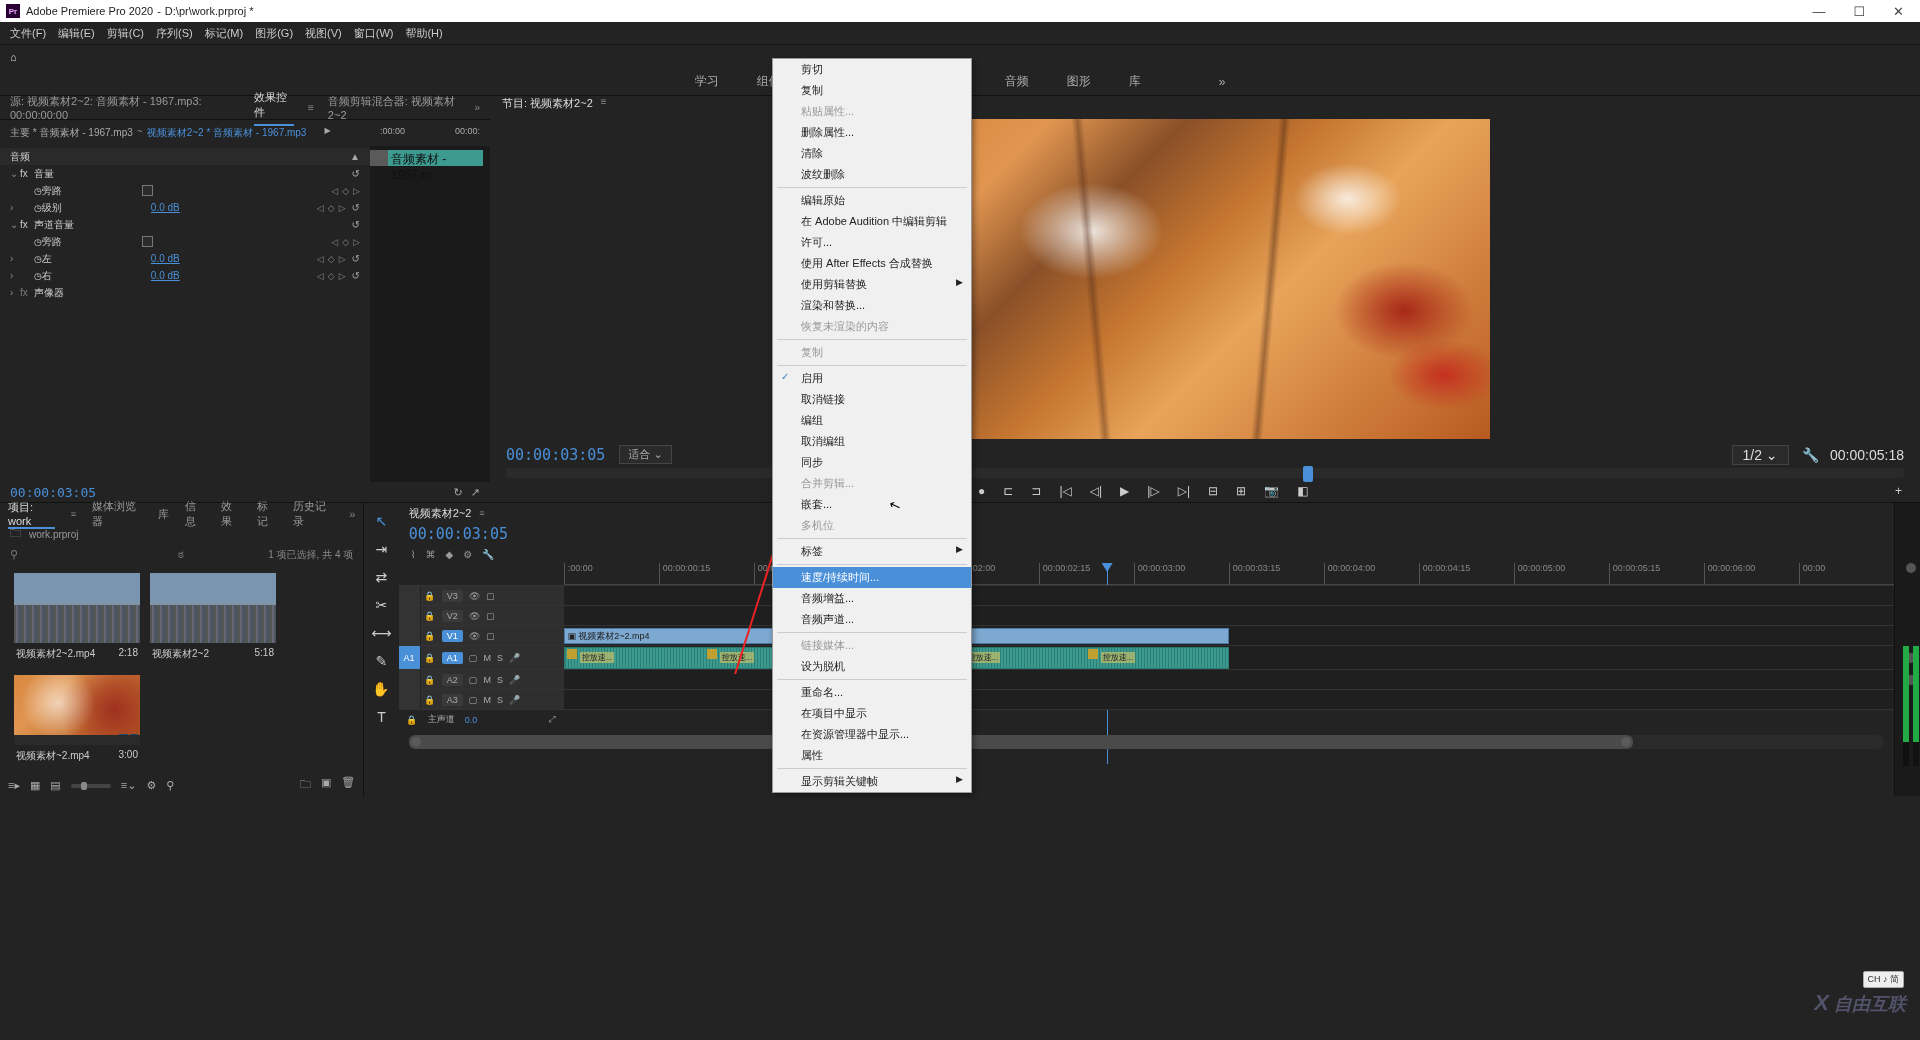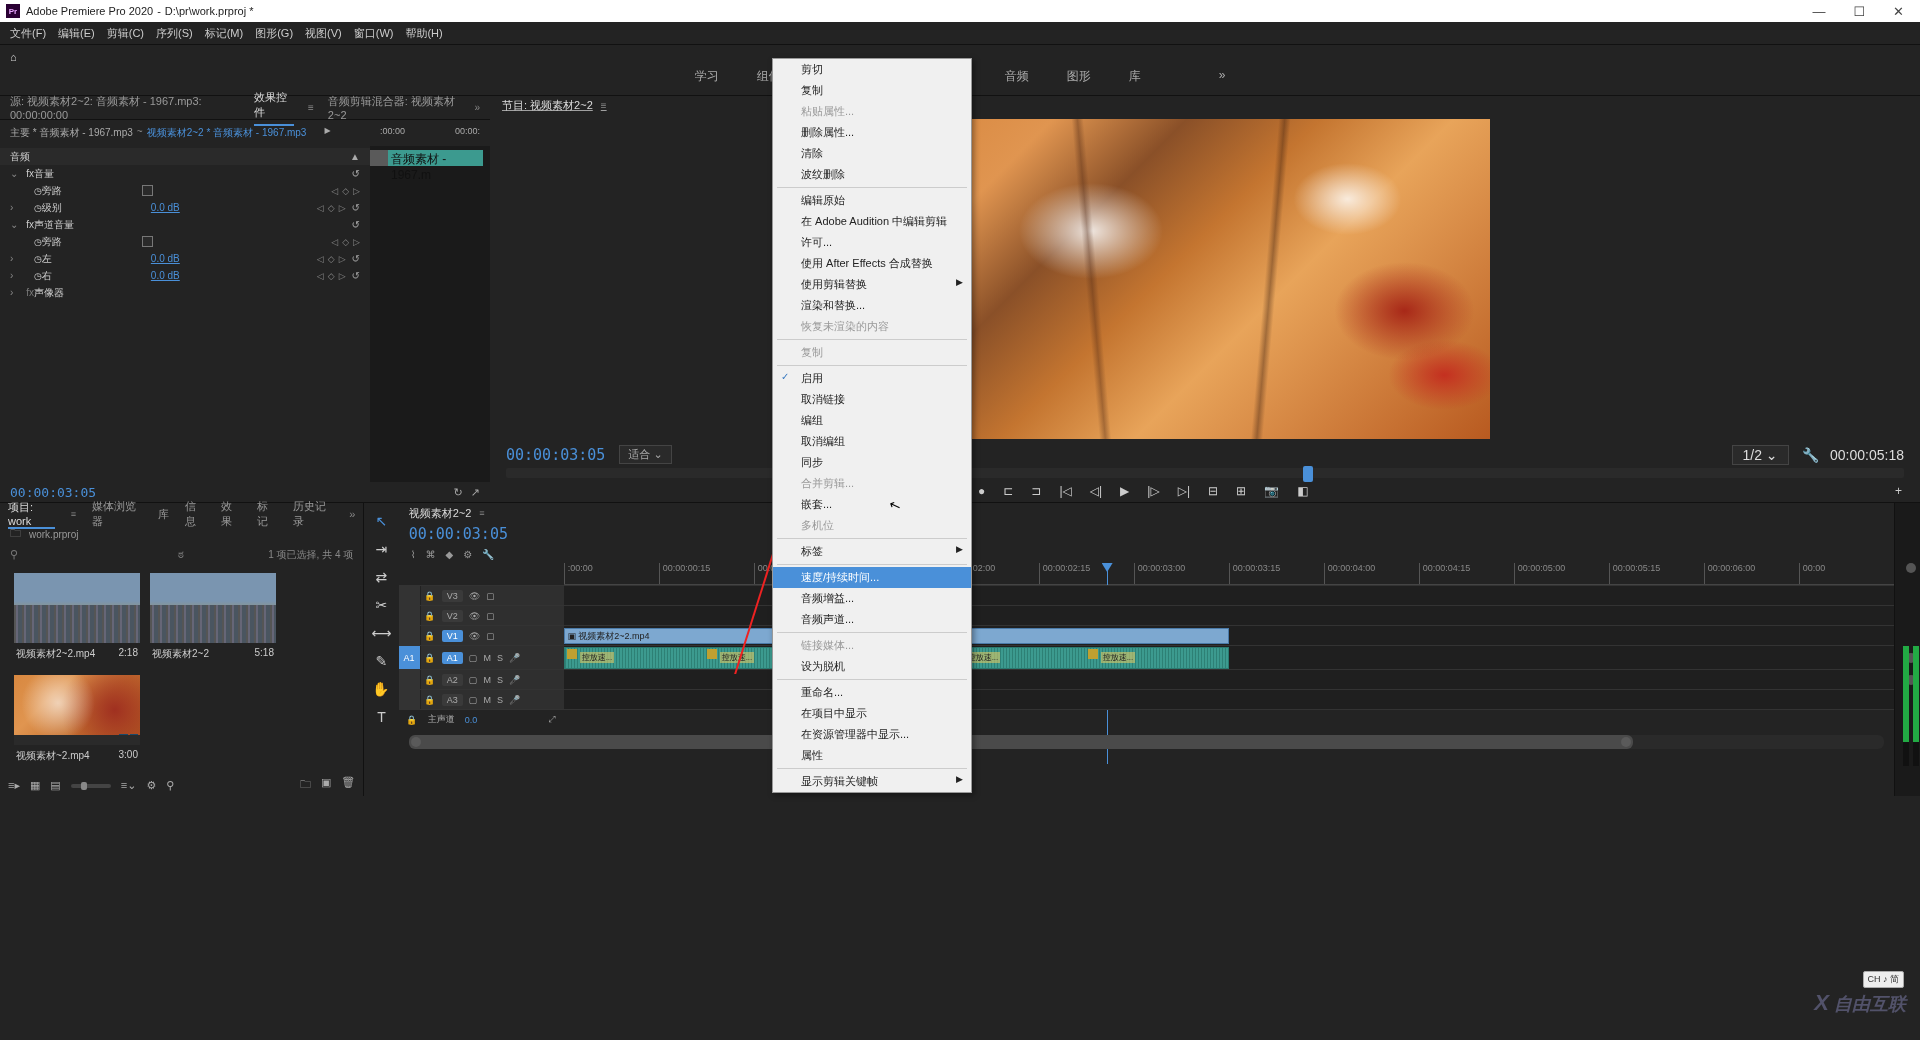--- a/index.html
+++ b/index.html
@@ -13,21 +13,21 @@
 
 
 .menubar { height: 22px; background: #232323; display: flex; align-items: center; padding: 0 4px; }
 .menubar span { padding: 0 6px; color: #ccc; font-size: 11px; }
 
 
 .homerow { height: 24px; background: #232323; border-top: 1px solid #111; display: flex; align-items: center; padding-left: 10px; }
 .homerow .home-icon { color: #ccc; }
 
 
-.workspacetabs { height: 28px; background: #232323; display: flex; align-items: flex-start; justify-content: center; gap: 38px; border-bottom: 1px solid #111; }
+.workspacetabs { height: 28px; background: #232323; display: flex; align-items: center; justify-content: center; gap: 38px; border-bottom: 1px solid #111; }
 .workspacetabs span { color: #aaa; font-size: 12px; }
 .workspacetabs span.active { color: #4a90d9; border-bottom: 2px solid #4a90d9; padding-bottom: 6px; }
 .ws-more { margin-left: 40px; color: #aaa; }
 
 
 .main { display: flex; height: 406px; }
 .left-col { width: 490px; display: flex; flex-direction: column; }
 .right-col { flex: 1; display: flex; flex-direction: column; position: relative; }
 
 
@@ -42,37 +42,37 @@
 .fx-header .tc-mini { margin-left: auto; display: flex; gap: 50px; color: #aaa; font-size: 9px; }
 .fx-header .play-icon { color: #aaa; font-size: 8px; margin-left: 18px; margin-right: 8px; }
 
 .fx-body { display: flex; flex: 1; }
 .fx-params { width: 370px; padding: 2px 0; }
 .fx-row { display: flex; align-items: center; height: 17px; padding: 0 10px; font-size: 10px; }
 .fx-row .label { flex: 0 0 120px; color: #ccc; }
 .fx-row .val { color: #4a90d9; text-decoration: underline; flex: 0 0 auto; min-width: 50px; padding-left: 9px; }
 .fx-row .ctrls { margin-left: auto; display: flex; gap: 4px; color: #888; font-size: 9px; }
 .fx-row .chevron { width: 10px; color: #888; }
-.fx-row .fx-icon { width: 14px; color: #ccc; text-align: right; }
+.fx-row .fx-icon { width: 14px; color: #ccc; }
 .fx-row .kf-icon { color: #ccc; font-size: 9px; }
 .fx-row .chk { width: 11px; height: 11px; border: 1px solid #777; background: #2a2a2a; }
 .fx-row.head { color: #ddd; }
 .fx-row .reset { margin-left: auto; color: #aaa; }
 .fx-row.section { background: #2a2a2a; }
 
 .fx-timeline { flex: 1; background: #1a1a1a; position: relative; }
 .fx-clip { position: absolute; top: 4px; left: 18px; height: 16px; width: 95px; background: #3c9a8f; color: #111; font-size: 12px; padding: 1px 3px; }
 .fx-clip-bar { position: absolute; top: 4px; left: 0; height: 16px; width: 18px; background: #5a5a5a; }
 
 .tc-footer { height: 20px; padding: 0 10px; display: flex; align-items: center; }
 .tc-footer .tc { color: #4a90d9; font-family: monospace; font-size: 13px; }
 .tc-footer .icons { margin-left: auto; display: flex; gap: 8px; color: #aaa; }
 
 
-.prog-tabs { height: 24px; display: flex; align-items: center; padding: 0 12px; gap: 8px; text-decoration: underline; }
+.prog-tabs { height: 24px; display: flex; padding: 0 12px; gap: 8px; }
 .prog-tabs span { color: #ddd; font-size: 11px; }
 .prog-viewer { flex: 1; display: flex; align-items: center; justify-content: center; position: relative; margin: 4px 20px; }
 .prog-img { width: 570px; height: 320px; background: linear-gradient(135deg, #d88840 0%, #e09550 15%, #8a5028 30%, #c47530 45%, #e8a45a 60%, #b85a20 100%); position: relative; overflow: hidden; }
 .prog-img::before { content: ''; position: absolute; inset: 0; background:
   radial-gradient(ellipse 120px 80px at 30% 35%, rgba(255,255,255,0.85), transparent 60%),
   radial-gradient(ellipse 90px 60px at 75% 25%, rgba(255,255,255,0.8), transparent 60%),
   radial-gradient(ellipse 100px 70px at 85% 60%, #a82818, transparent 70%),
   radial-gradient(ellipse 80px 50px at 92% 80%, #c43020, transparent 70%); }
 .prog-img::after { content: ''; position: absolute; inset: 0; background:
   linear-gradient(85deg, transparent 30%, rgba(80,40,20,0.4) 31%, transparent 32%),

